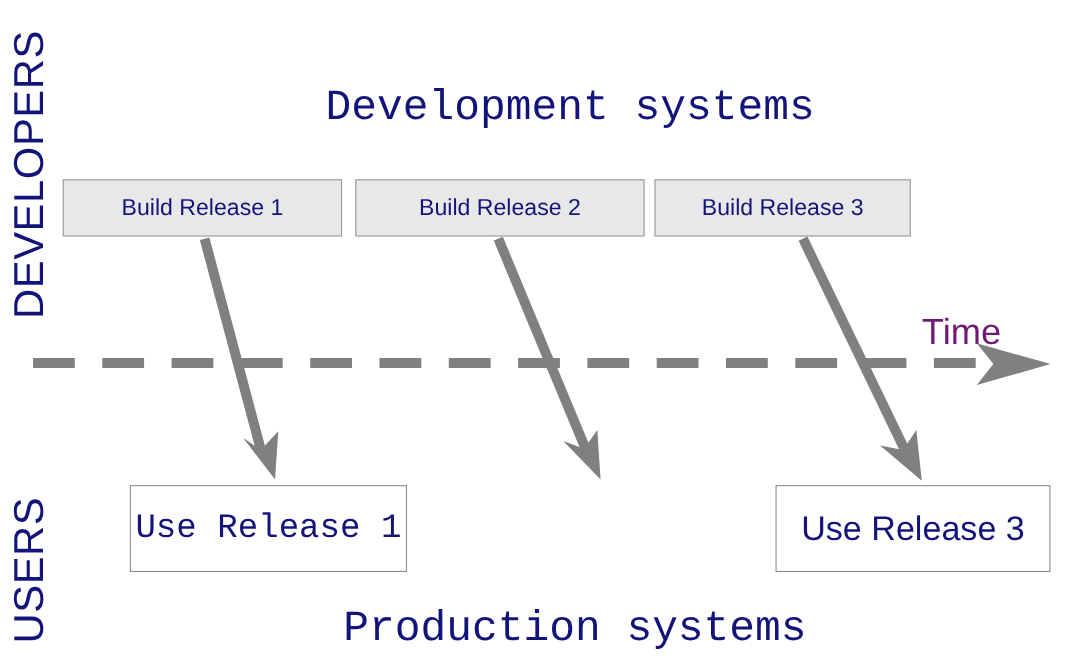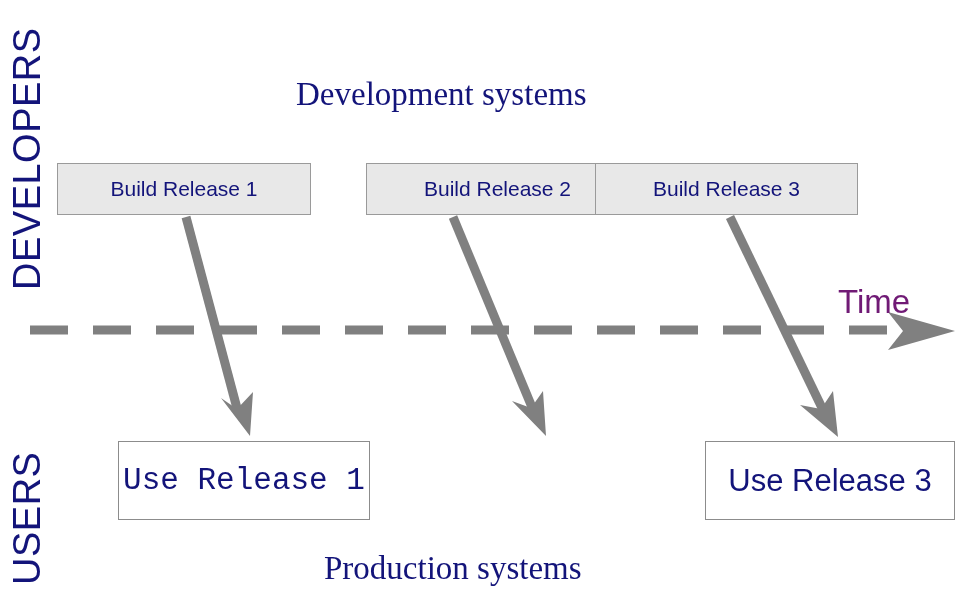--- a/index.html
+++ b/index.html
@@ -29,51 +29,51 @@
     left: 6px;
     top: 290px;
   }
   #users-label {
     left: 6px;
     top: 585px;
   }
   .caption {
     position: absolute;
     color: #13147a;
-    font-size: 33px;
+    font-size: 39px;
     white-space: nowrap;
-    font-family: Liberation Serif, serif;
+    font-family: Liberation Mono, monospace;
   }
   #dev-systems-caption {
     left: 296px;
     top: 76px;
   }
   #prod-systems-caption {
-    left: 324px;
+    left: 312px;
     top: 550px;
     text-align: center;
   }
   .build-box {
     position: absolute;
     top: 163px;
     height: 52px;
     box-sizing: border-box;
     background: #e8e8e8;
     border: 1px solid #9a9a9a;
     color: #13147a;
     font-size: 21px;
     display: flex;
     align-items: center;
     justify-content: center;
     white-space: nowrap;
     font-family: "Liberation Sans", sans-serif;
   }
   #build-box-1 { left: 57px;  width: 254px; }
-  #build-box-2 { left: 323px; width: 263px; margin-left: 43px; }
-  #build-box-3 { left: 595px; width: 263px; text-align: center; }
+  #build-box-2 { left: 323px; width: 263px; }
+  #build-box-3 { left: 595px; width: 233px; text-align: center; }
 
   .use-box {
     position: absolute;
     top: 441px;
     height: 79px;
     box-sizing: border-box;
     background: #ffffff;
     border: 1px solid #8c8c8c;
     color: #13147a;
     font-size: 31px;

